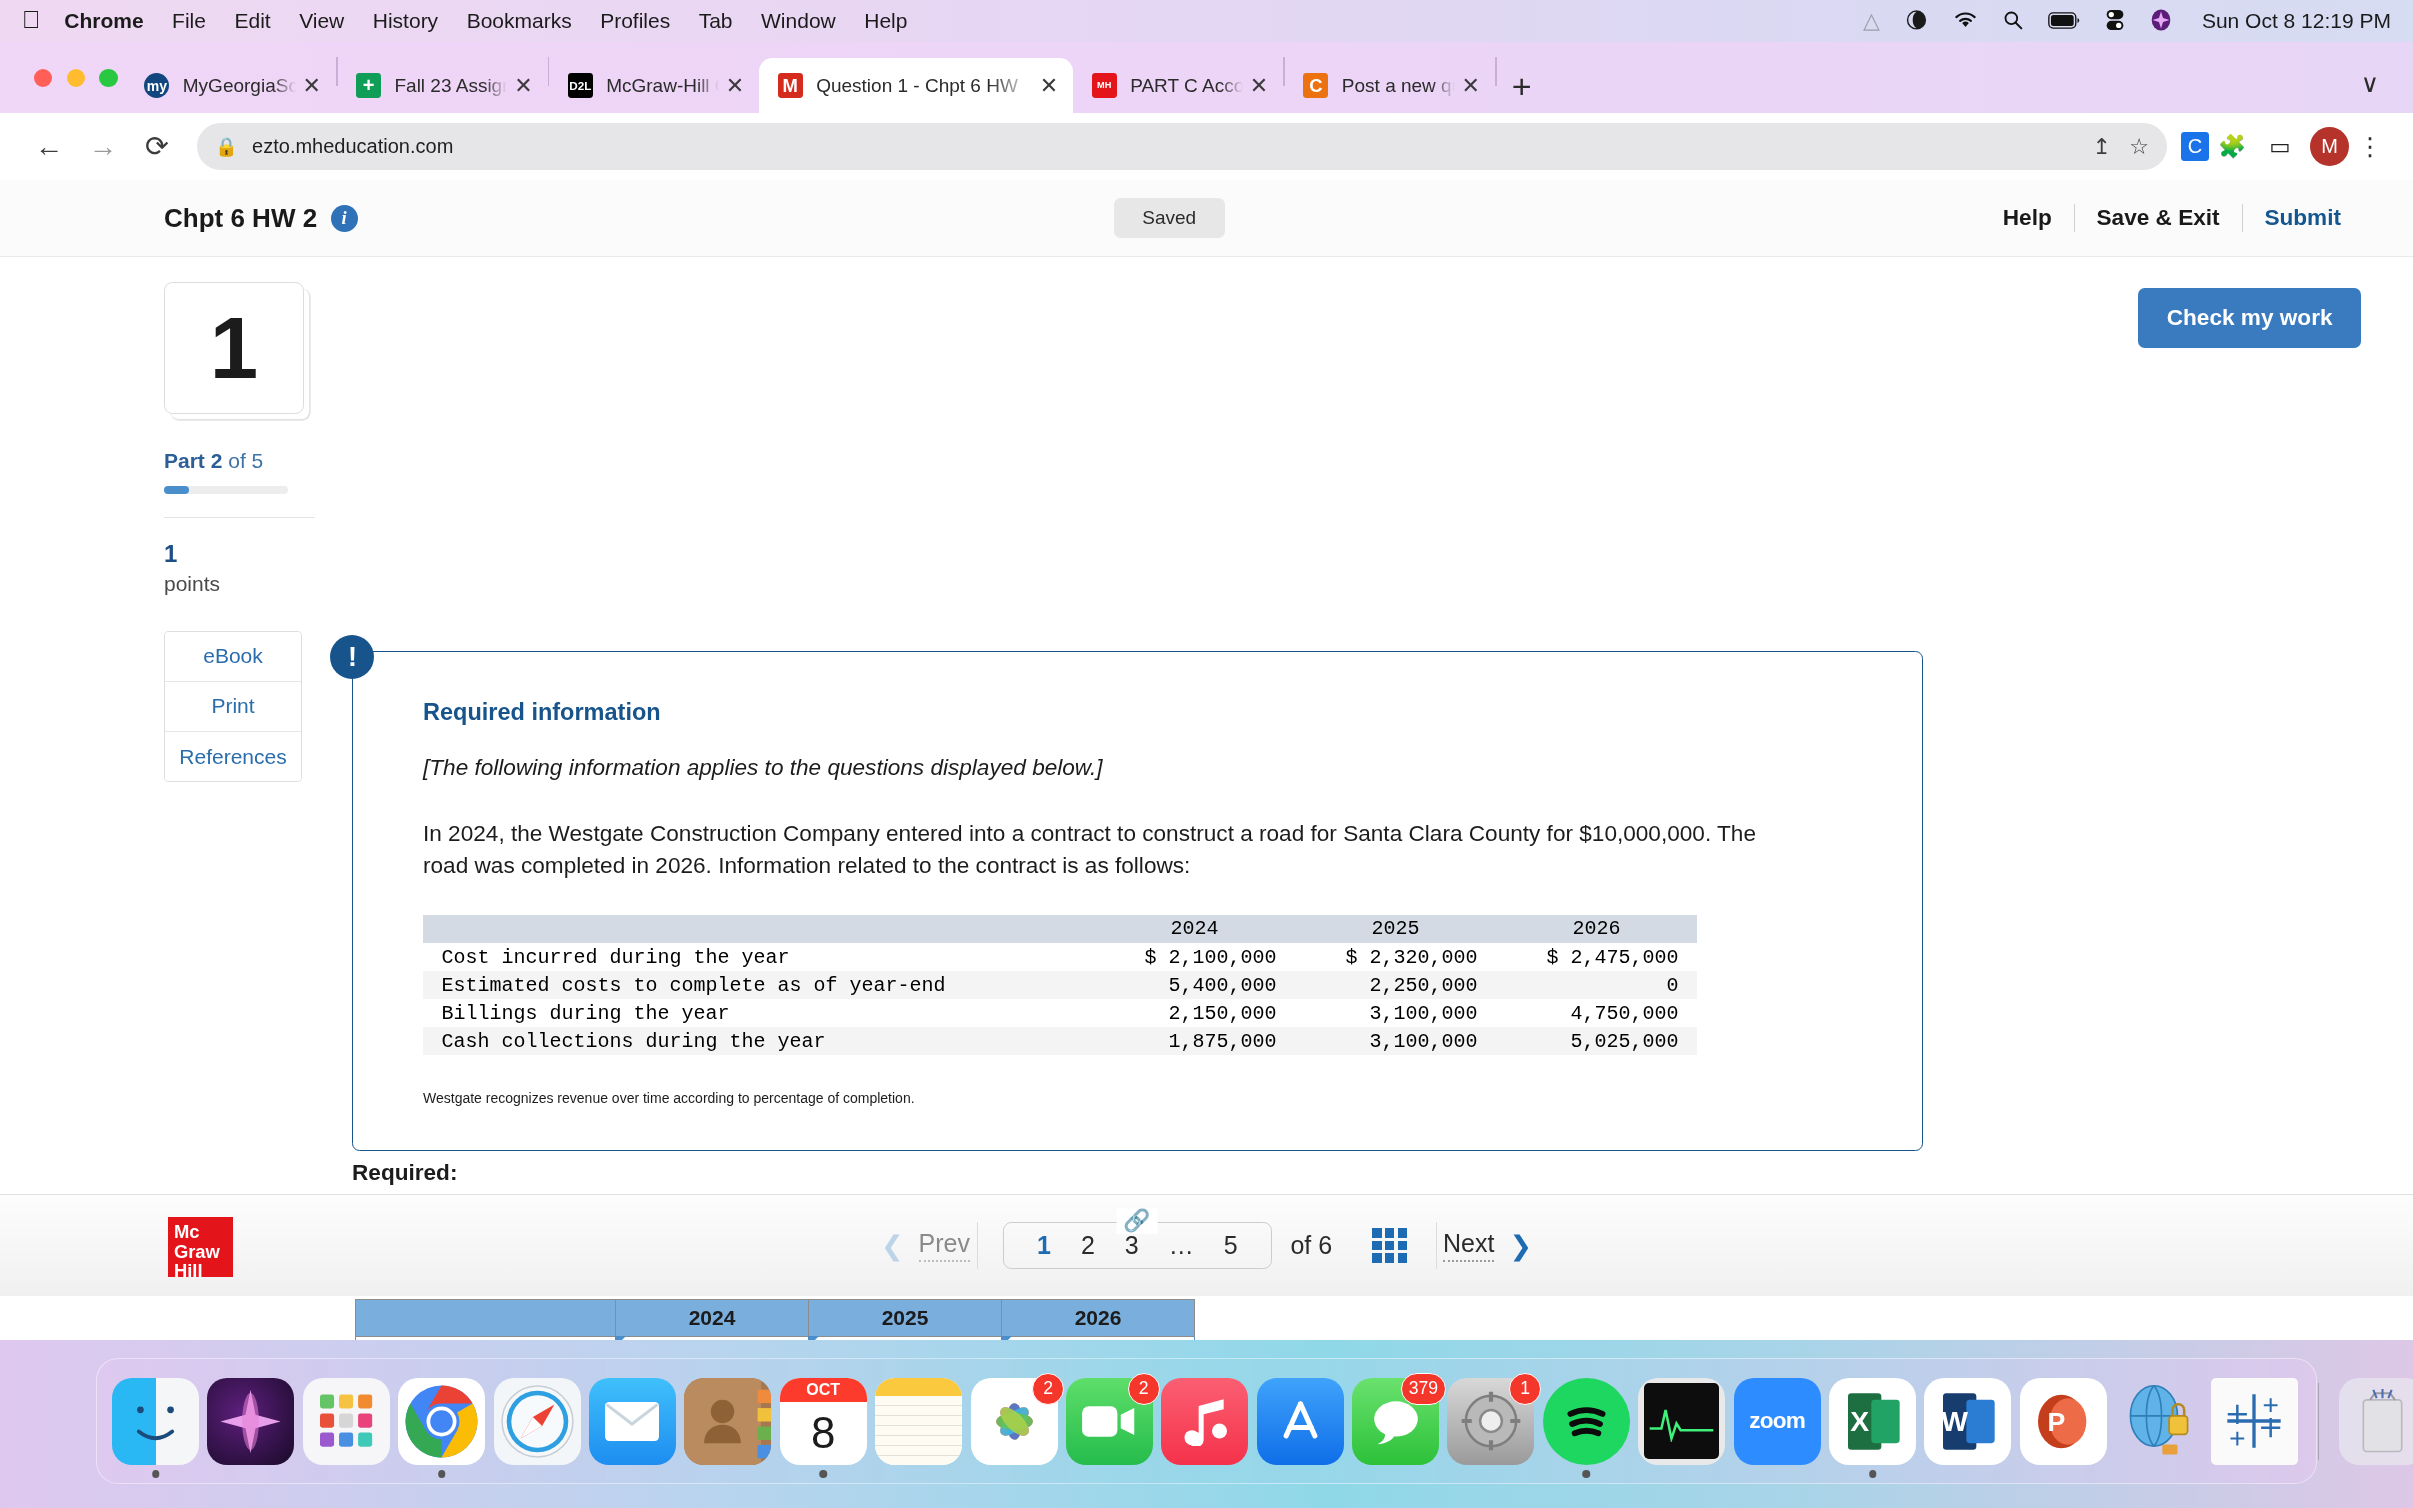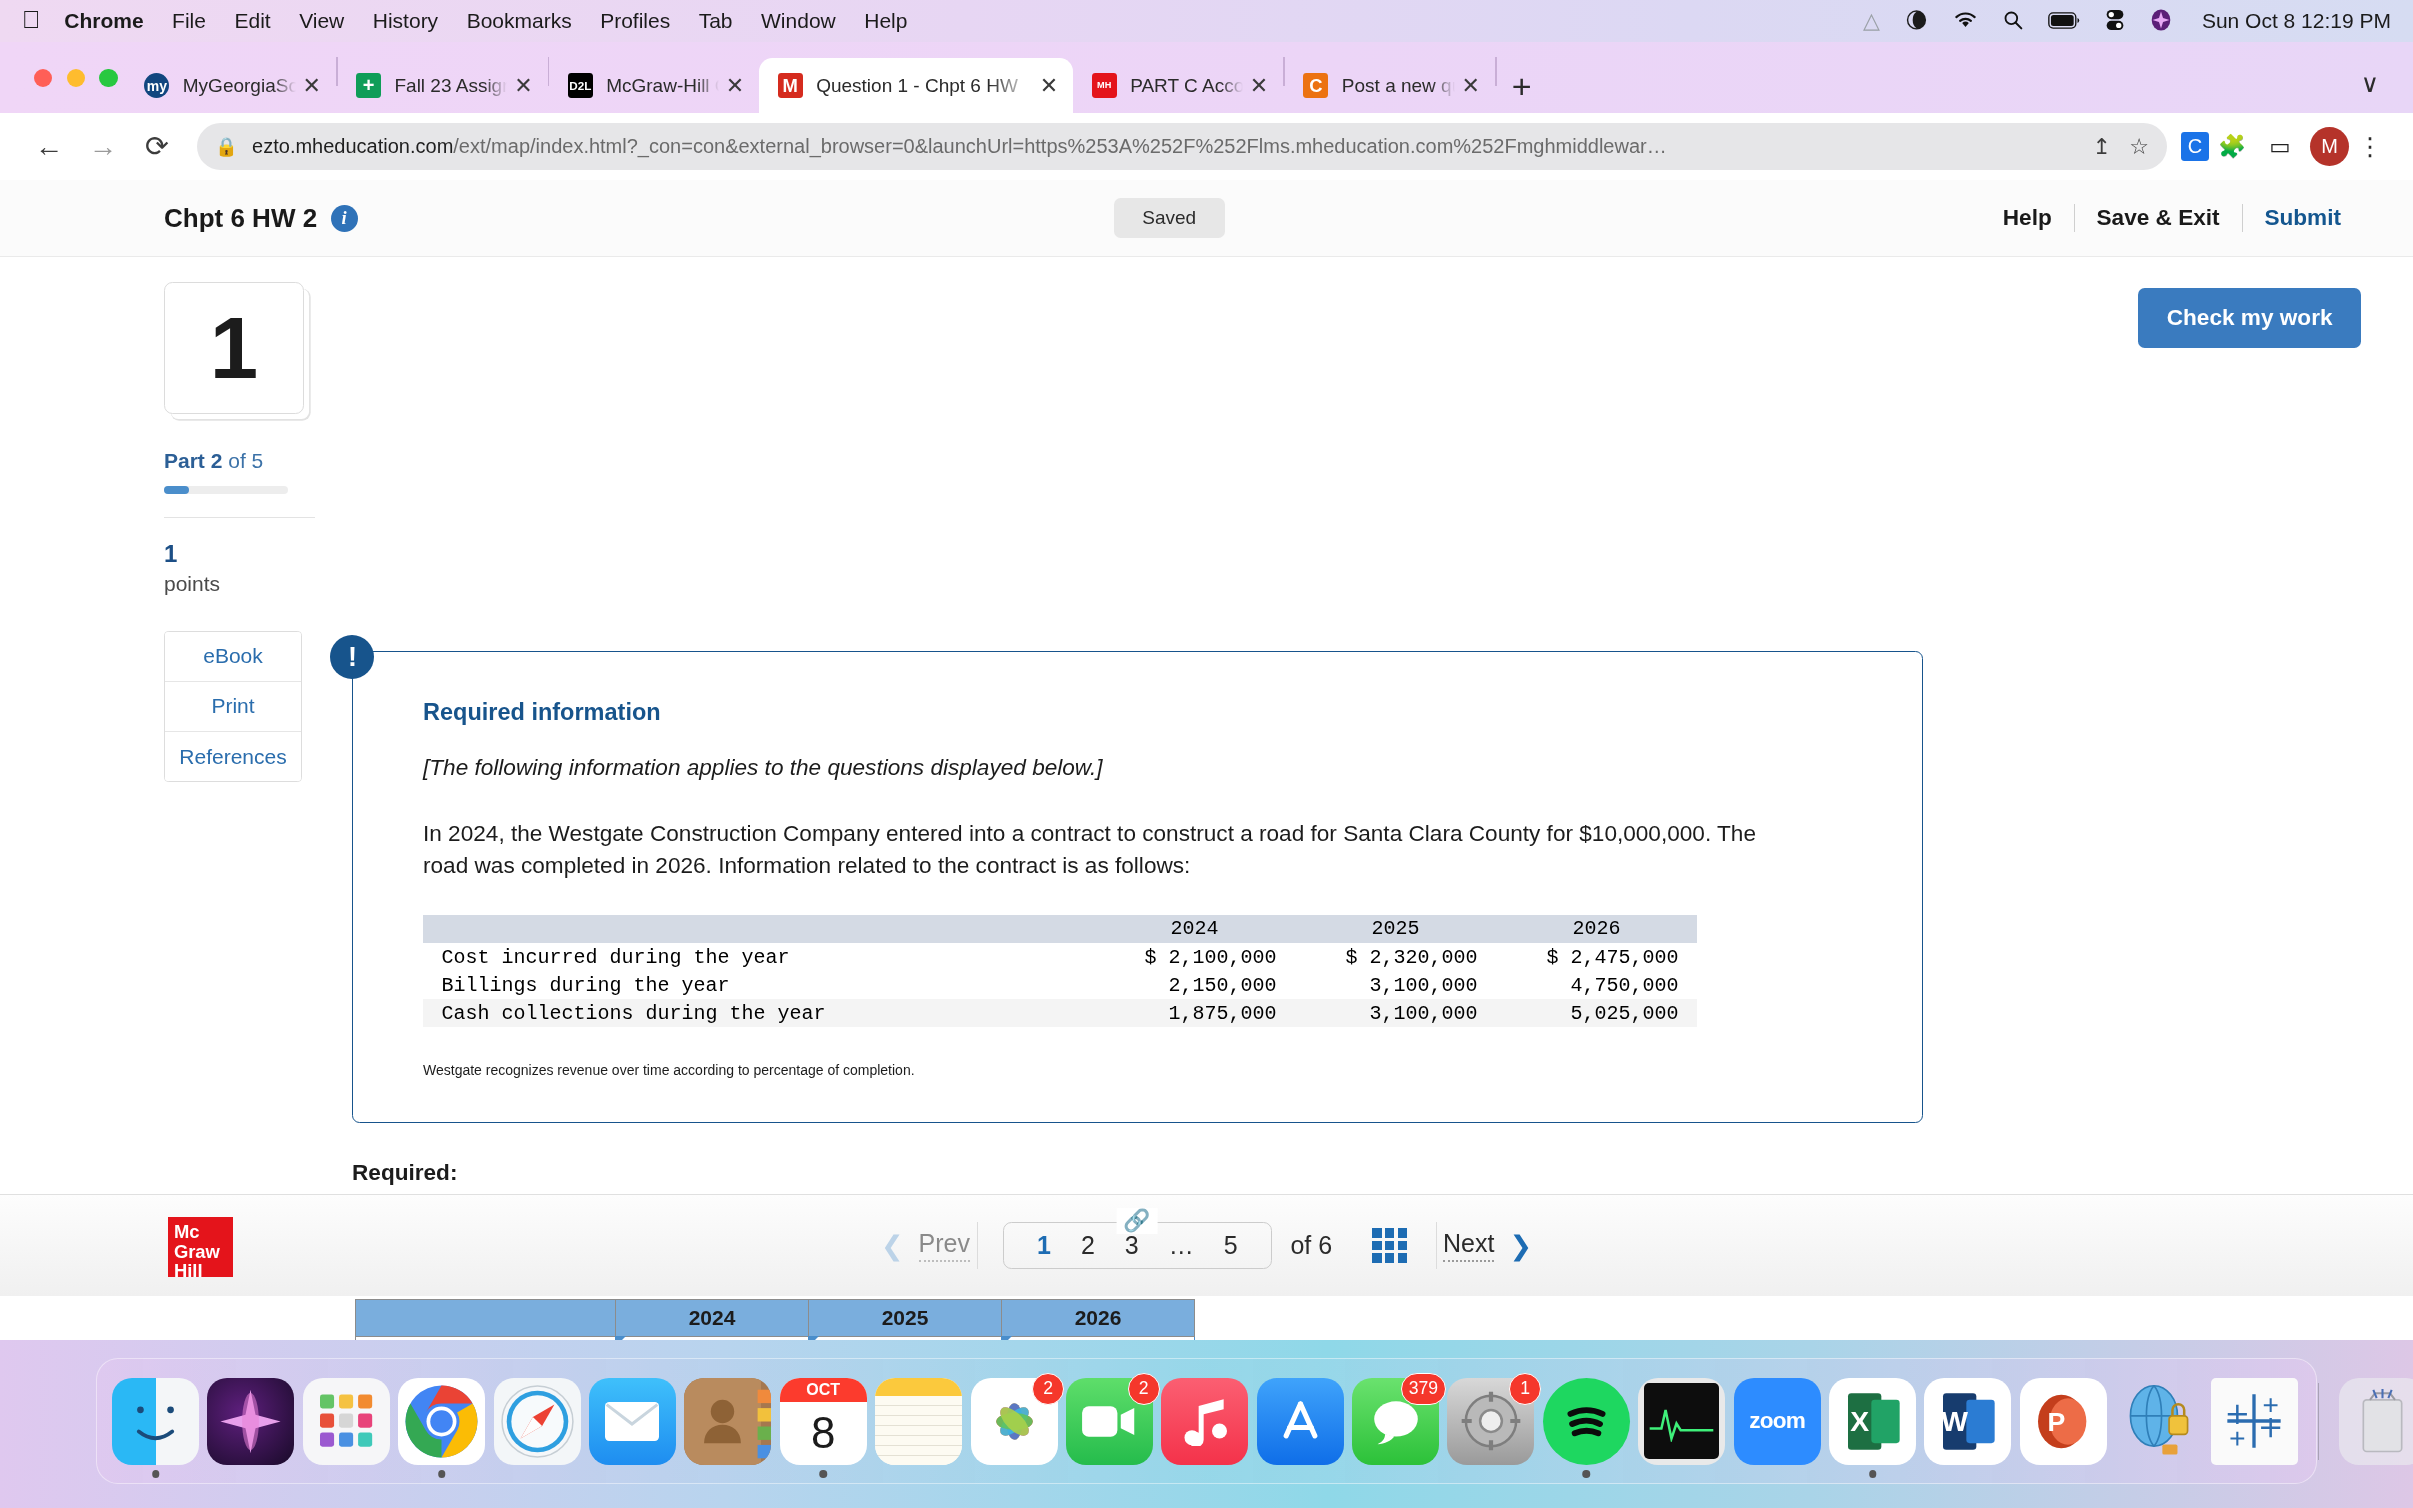--- a/index.html
+++ b/index.html
@@ -359,21 +359,20 @@
     <div id="tabchevron">∨</div>
   </div>
 
   <div id="toolbar">
     <span class="navbtn">←</span>
     <span class="navbtn dim">→</span>
     <span class="navbtn">⟳</span>
     <div id="omnibox">
       <span class="lock">🔒</span>
       <span class="urlbase">ezto.mheducation.com</span>
-        <span class="urlrest">/ext/map/index.html?_con=con&amp;external_browser=0&amp;launchUrl=https%253A%252F%252Flms.mheducation.com%252Fmghmiddlewar…</span>
       <span class="oicons">
         <span>↥</span>
         <span>☆</span>
       </span>
     </div>
     <span class="ext" style="color:#fff;background:#1a73e8;border-radius:3.4px;width:28.5px;height:28.5px;display:inline-flex;align-items:center;justify-content:center;font-size:20px;">C</span>
     <span class="ext">🧩</span>
     <span class="ext">▭</span>
     <span id="avatar">M</span>
     <span id="kebab">⋮</span>
@@ -430,20 +429,26 @@
               <th class="num">2025</th>
               <th class="num">2026</th>
             </tr>
           </thead>
           <tbody>
             <tr>
               <td class="lbl">Cost incurred during the year</td>
               <td class="num">$ 2,100,000</td>
               <td class="num">$ 2,320,000</td>
               <td class="num">$ 2,475,000</td>
+            </tr>
+            <tr class="alt">
+              <td class="lbl">Estimated costs to complete as of year-end</td>
+              <td class="num">5,400,000</td>
+              <td class="num">2,250,000</td>
+              <td class="num">0</td>
             </tr>
             <tr>
               <td class="lbl">Billings during the year</td>
               <td class="num">2,150,000</td>
               <td class="num">3,100,000</td>
               <td class="num">4,750,000</td>
             </tr>
             <tr class="alt">
               <td class="lbl">Cash collections during the year</td>
               <td class="num">1,875,000</td>

